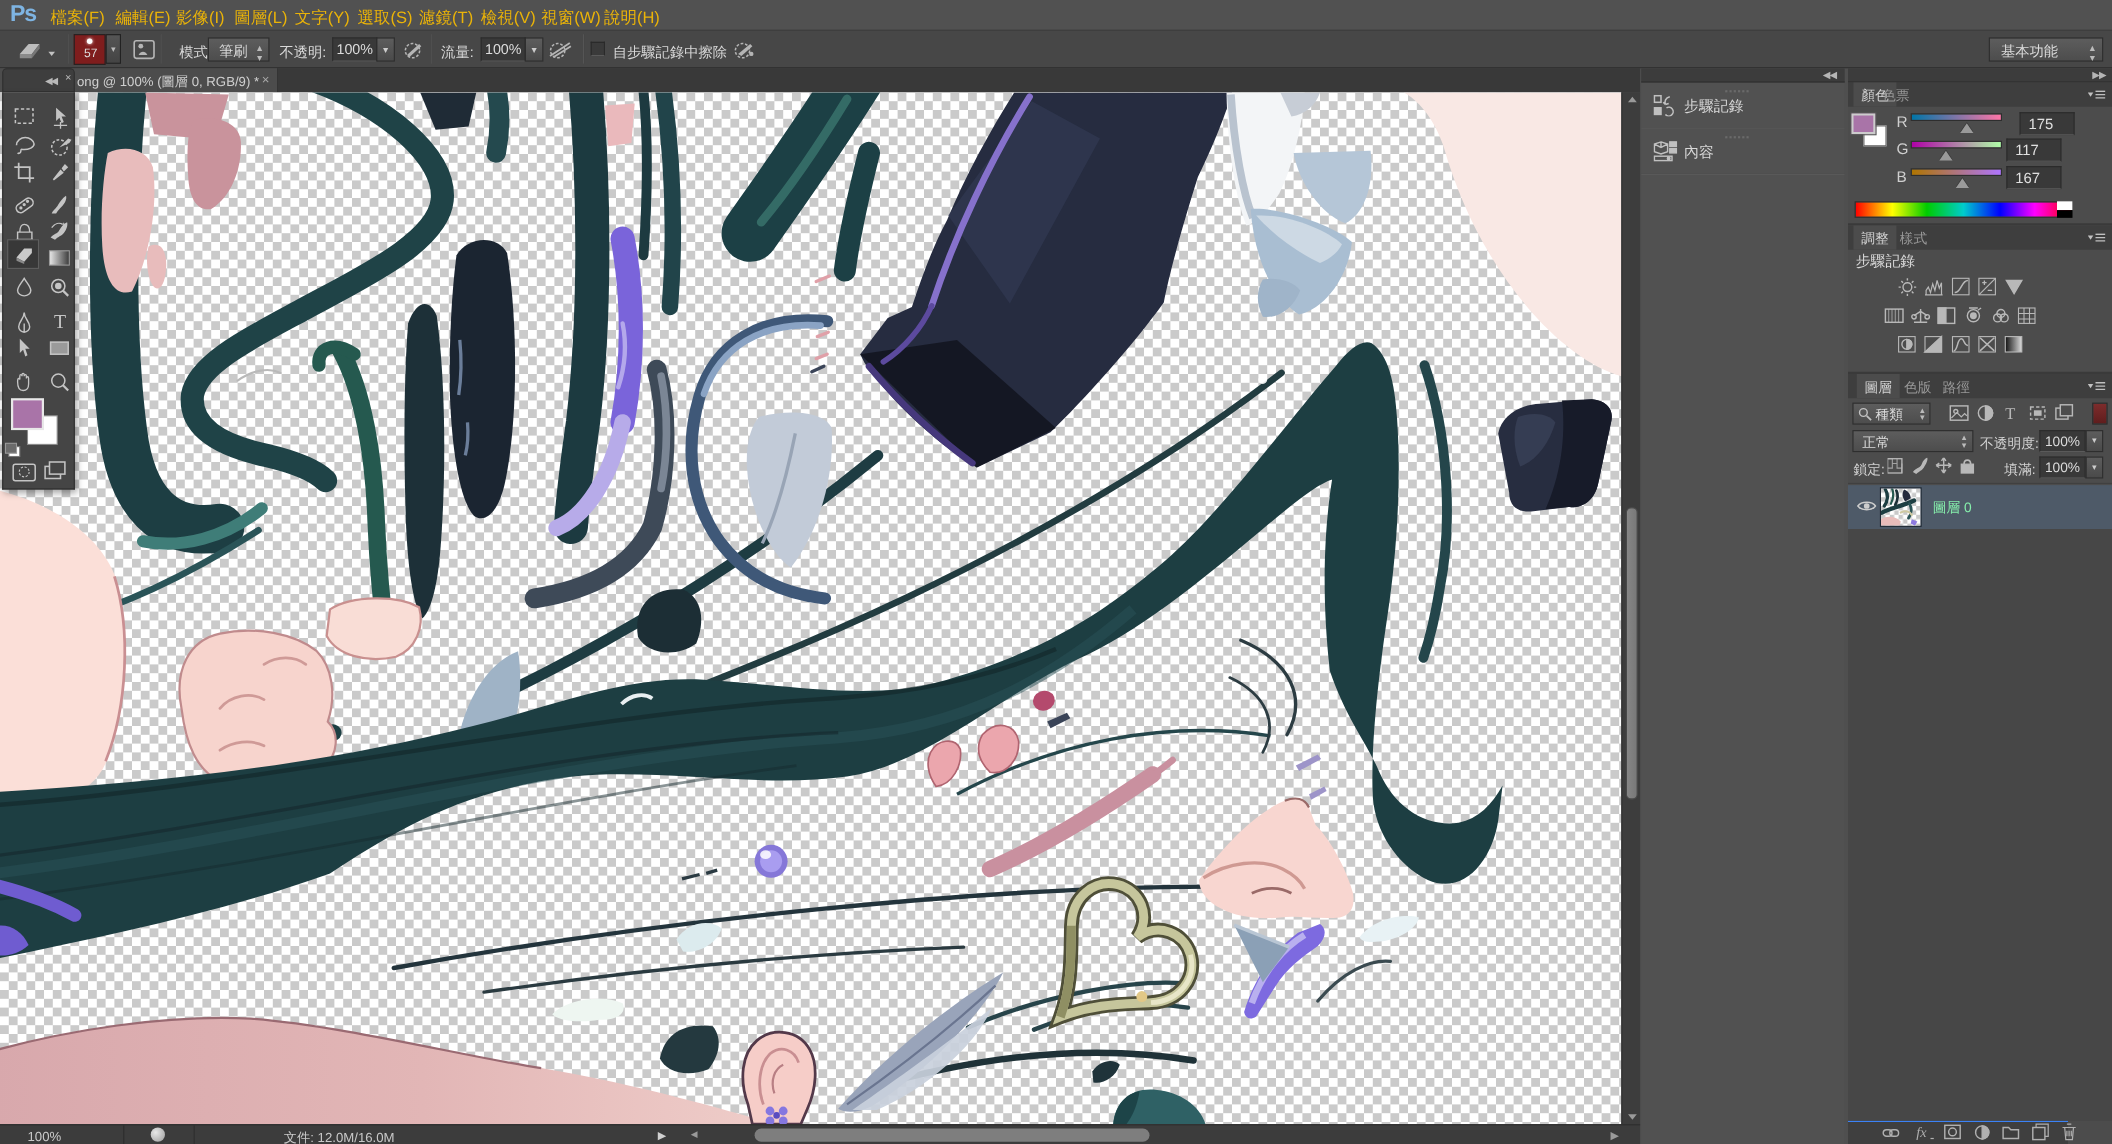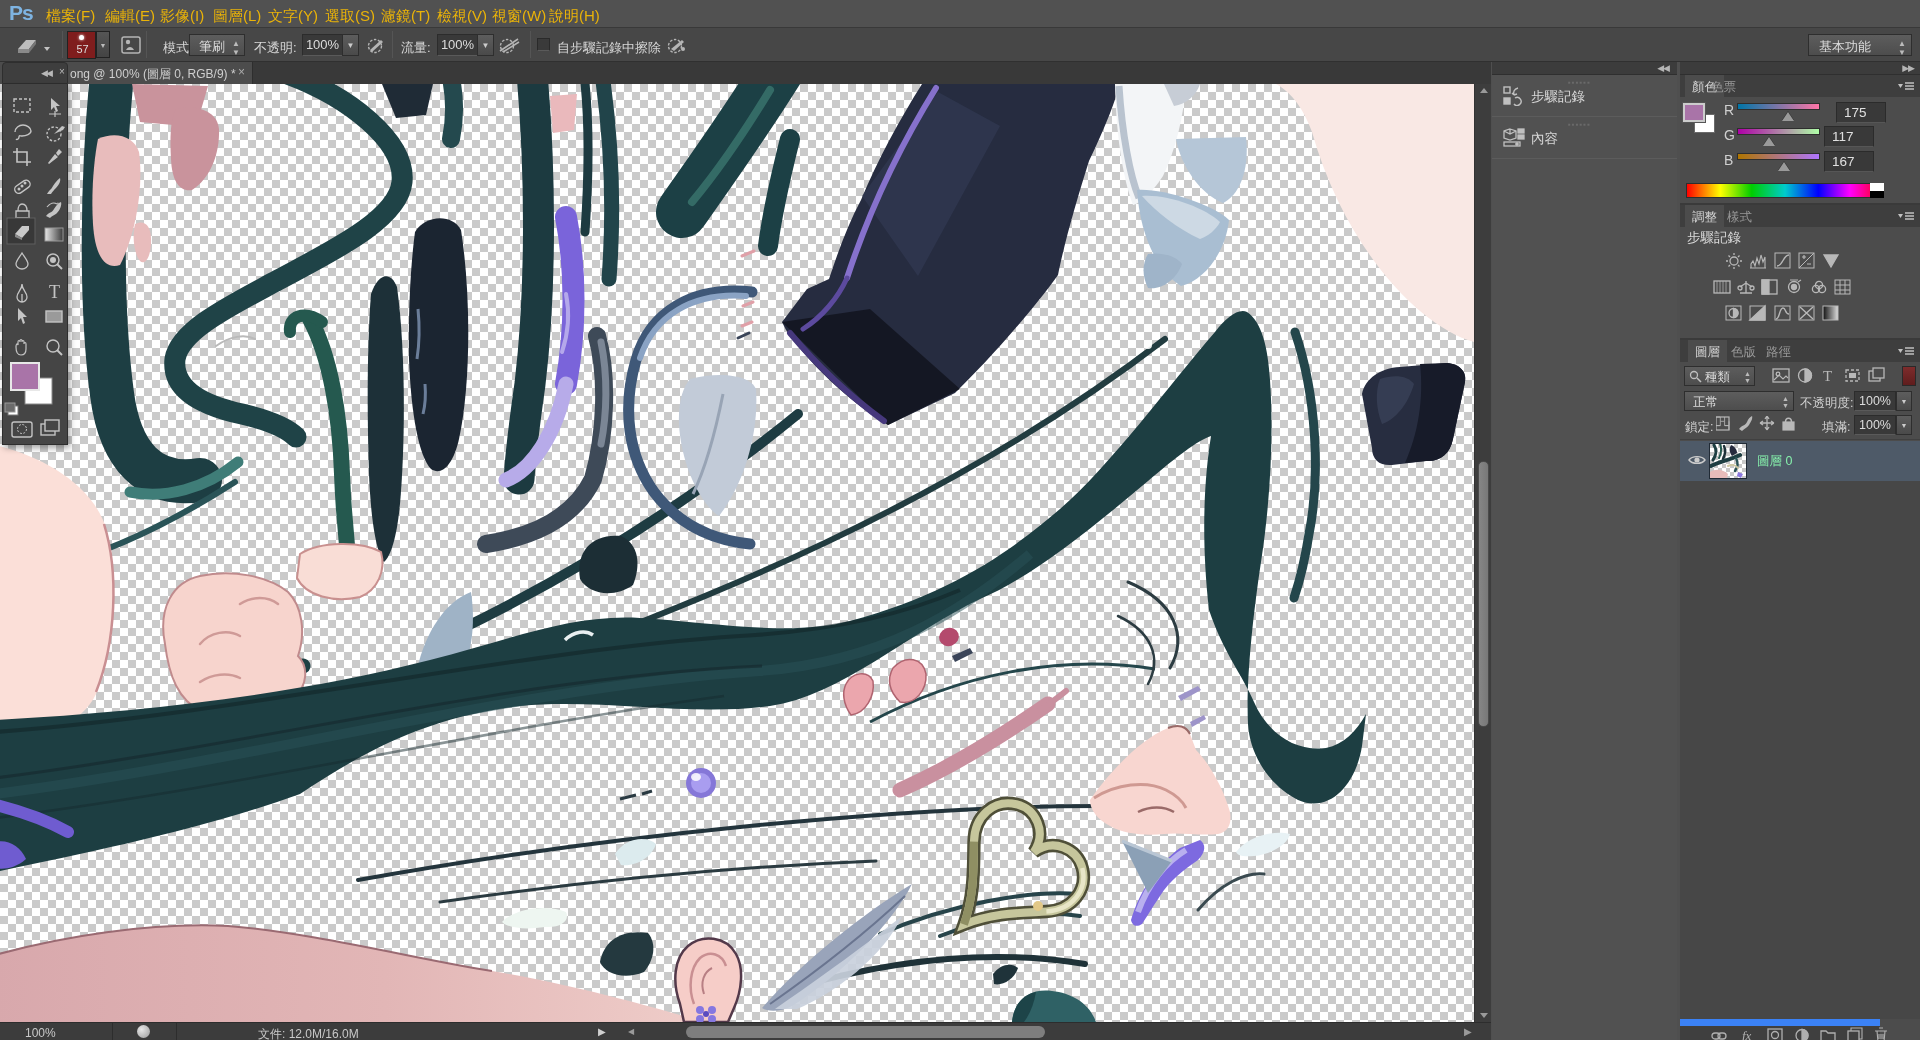--- a/index.html
+++ b/index.html
@@ -630,21 +630,21 @@
             <path d="M26,14 C28,18 28,23 25,27" stroke="#2a5356" stroke-width="2.5"></path>
             <path d="M18,22 C22,20 26,21 28,24" stroke="#cfc9a2" stroke-width="2"></path>
           </g>
           <path d="M0,28 C6,24 14,26 18,30 L17,34 L0,34 Z" fill="#e8bcba"></path>
           <path d="M28,28 l5,2 -2,4 -4,-2 Z" fill="#8d7ae0"></path>
         </svg>
 </div>
 <div style="position:absolute;left:77px;top:12px;font-size:12.5px;color:#86efac">圖層 0</div>
 </div>
 <div style="position:absolute;left:0;top:419px;width:240px;height:538px;background:#474747"></div>
-<div style="position:absolute;left:0;top:957px;width:200px;height:21px;background:#3f3f3f;border-top:7px solid #3b82f6">
+<div style="position:absolute;left:0;top:957px;width:200px;height:21px;background:#3f3f3f;border-top:1px solid #3b82f6">
 <svg width="240" height="20" viewBox="0 0 240 20" style="position:absolute;top:0;left:0">
 <g fill="none" stroke="#b0b0b0" stroke-width="1.3">
 <g transform="translate(32,4)">
             <rect x="0" y="3" width="8" height="6" rx="3"></rect>
             <rect x="6" y="3" width="8" height="6" rx="3"></rect>
           </g>
 <g transform="translate(62,2)">
             <text x="0" y="12" font-size="13" font-style="italic" fill="#b0b0b0" stroke="none" font-family="Liberation Serif">fx</text>
             <path d="M13,13 l3,0" stroke-width="1.1"></path>
           </g>

